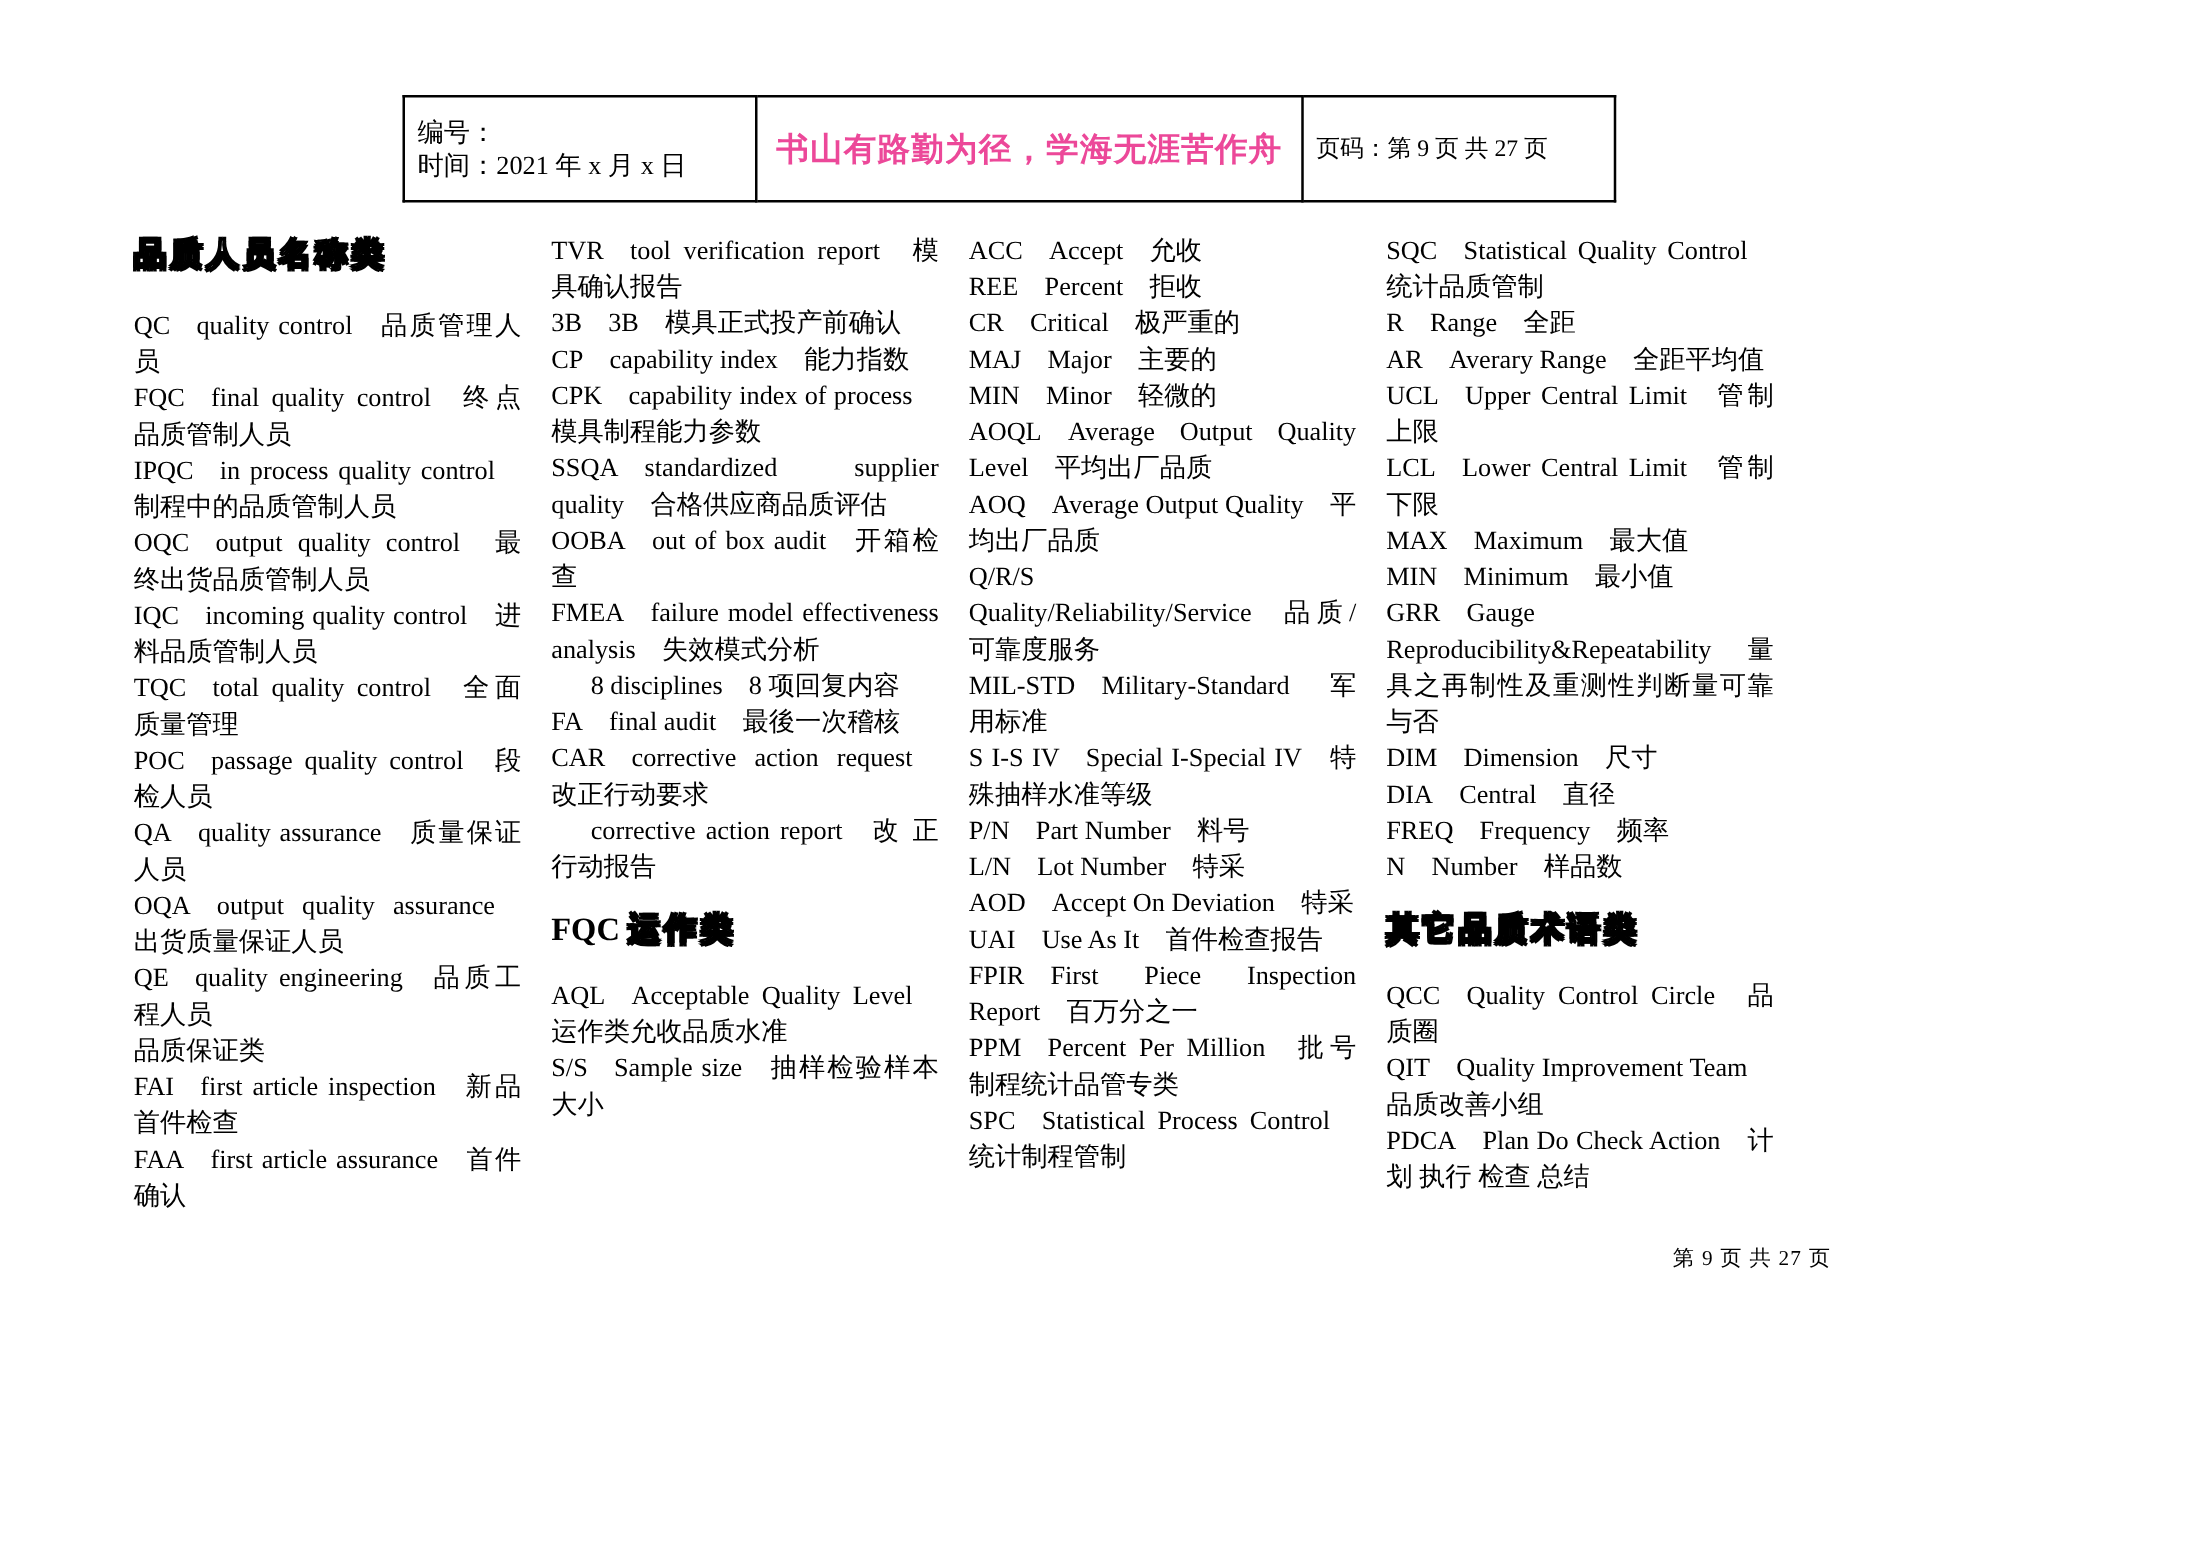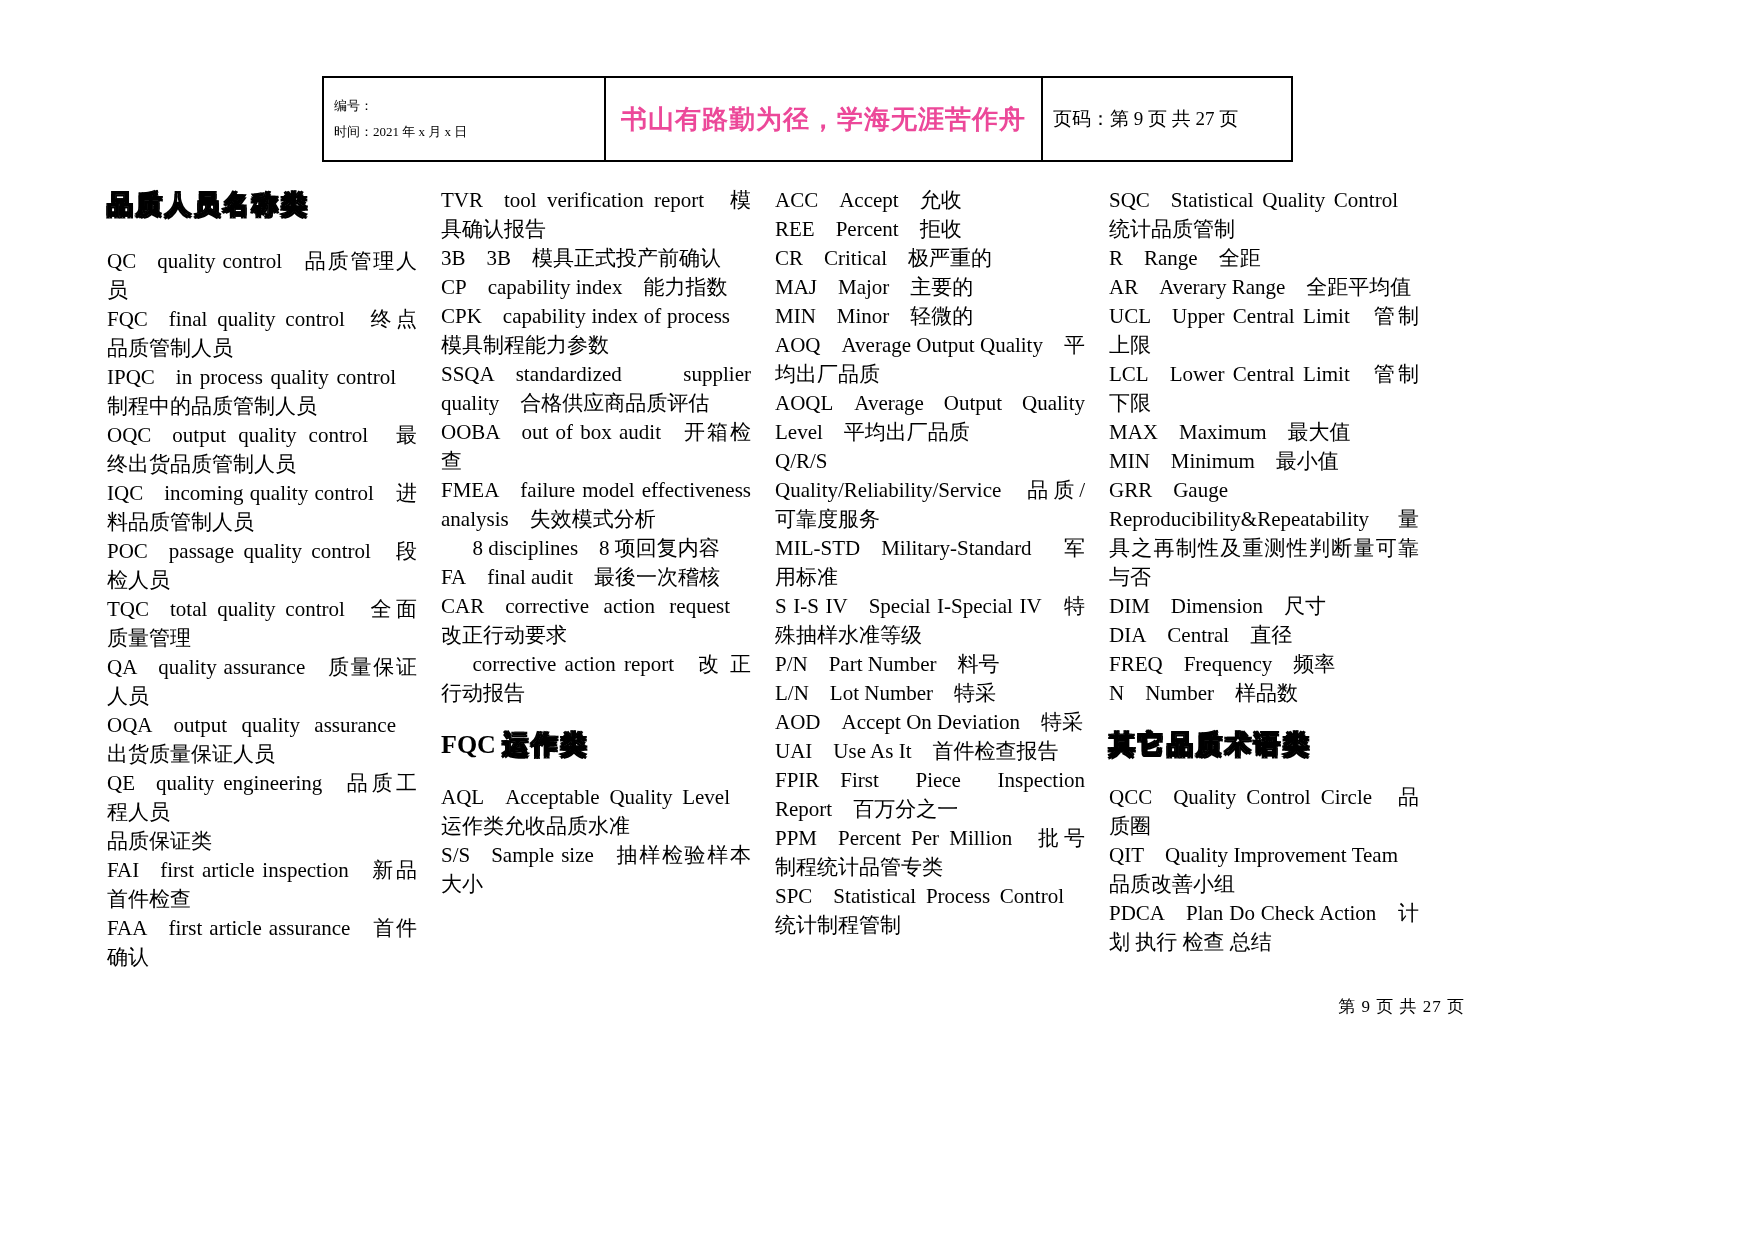--- a/index.html
+++ b/index.html
@@ -20,21 +20,21 @@
     left: 322px; top: 76px;
     width: 923px; height: 86px;
     border-collapse: collapse;
     table-layout: fixed;
   }
   .hdr-table td {
     border: 2px solid #000;
     vertical-align: middle;
     padding: 4px 10px;
   }
-  .hdr-cell-meta { width: 282px; font-size: 13px; line-height: 26px; }
+  .hdr-cell-meta { width: 282px; font-size: 21px; line-height: 26px; }
   .hdr-cell-motto { width: 437px; text-align: center; }
   .hdr-cell-page { width: 250px; font-size: 19px; padding-left: 12px; }
   .motto {
     font-family: "Liberation Sans", sans-serif;
     font-weight: bold;
     font-size: 26px;
     letter-spacing: 1px;
   }
 
   
@@ -108,22 +108,22 @@
     </table>
 
   <div class="content">
     <div class="col">
         <h3 class="sec-heading"><span class="hd-outline">品质人员名称类</span></h3>
         <p class="entry">QC quality control 品质管理人员</p>
         <p class="entry">FQC final quality control 终点品质管制人员</p>
         <p class="entry">IPQC in process quality control 制程中的品质管制人员</p>
         <p class="entry">OQC output quality control 最终出货品质管制人员</p>
         <p class="entry">IQC incoming quality control 进料品质管制人员</p>
+        <p class="entry">TQC total quality control 全面质量管理</p>
         <p class="entry">POC passage quality control 段检人员</p>
-        <p class="entry">TQC total quality control 全面质量管理</p>
         <p class="entry">QA quality assurance 质量保证人员</p>
         <p class="entry">OQA output quality assurance 出货质量保证人员</p>
         <p class="entry">QE quality engineering 品质工程人员</p>
         <p class="entry">品质保证类</p>
         <p class="entry">FAI first article inspection 新品首件检查</p>
         <p class="entry">FAA first article assurance 首件确认</p>
       </div>
     <div class="col">
         <p class="entry">TVR tool verification report 模具确认报告</p>
         <p class="entry">3B 3B 模具正式投产前确认</p>
@@ -139,22 +139,22 @@
         <h3 class="sec-heading"><span class="hd-prefix">FQC </span><span class="hd-outline">运作类</span></h3>
         <p class="entry">AQL Acceptable Quality Level 运作类允收品质水准</p>
         <p class="entry">S/S Sample size 抽样检验样本大小</p>
       </div>
     <div class="col">
         <p class="entry">ACC Accept 允收</p>
         <p class="entry">REE Percent 拒收</p>
         <p class="entry">CR Critical 极严重的</p>
         <p class="entry">MAJ Major 主要的</p>
         <p class="entry">MIN Minor 轻微的</p>
+        <p class="entry">AOQL Average Output Quality Level 平均出厂品质</p>
         <p class="entry">AOQ Average Output Quality 平均出厂品质</p>
-        <p class="entry">AOQL Average Output Quality Level 平均出厂品质</p>
         <p class="entry">Q/R/S Quality/Reliability/Service 品质/可靠度服务</p>
         <p class="entry">MIL-STD Military-Standard 军用标准</p>
         <p class="entry">S I-S IV Special I-Special IV 特殊抽样水准等级</p>
         <p class="entry">P/N Part Number 料号</p>
         <p class="entry">L/N Lot Number 特采</p>
         <p class="entry">AOD Accept On Deviation 特采</p>
         <p class="entry">UAI Use As It 首件检查报告</p>
         <p class="entry">FPIR First Piece Inspection Report 百万分之一</p>
         <p class="entry">PPM Percent Per Million 批号制程统计品管专类</p>
         <p class="entry">SPC Statistical Process Control 统计制程管制</p>

